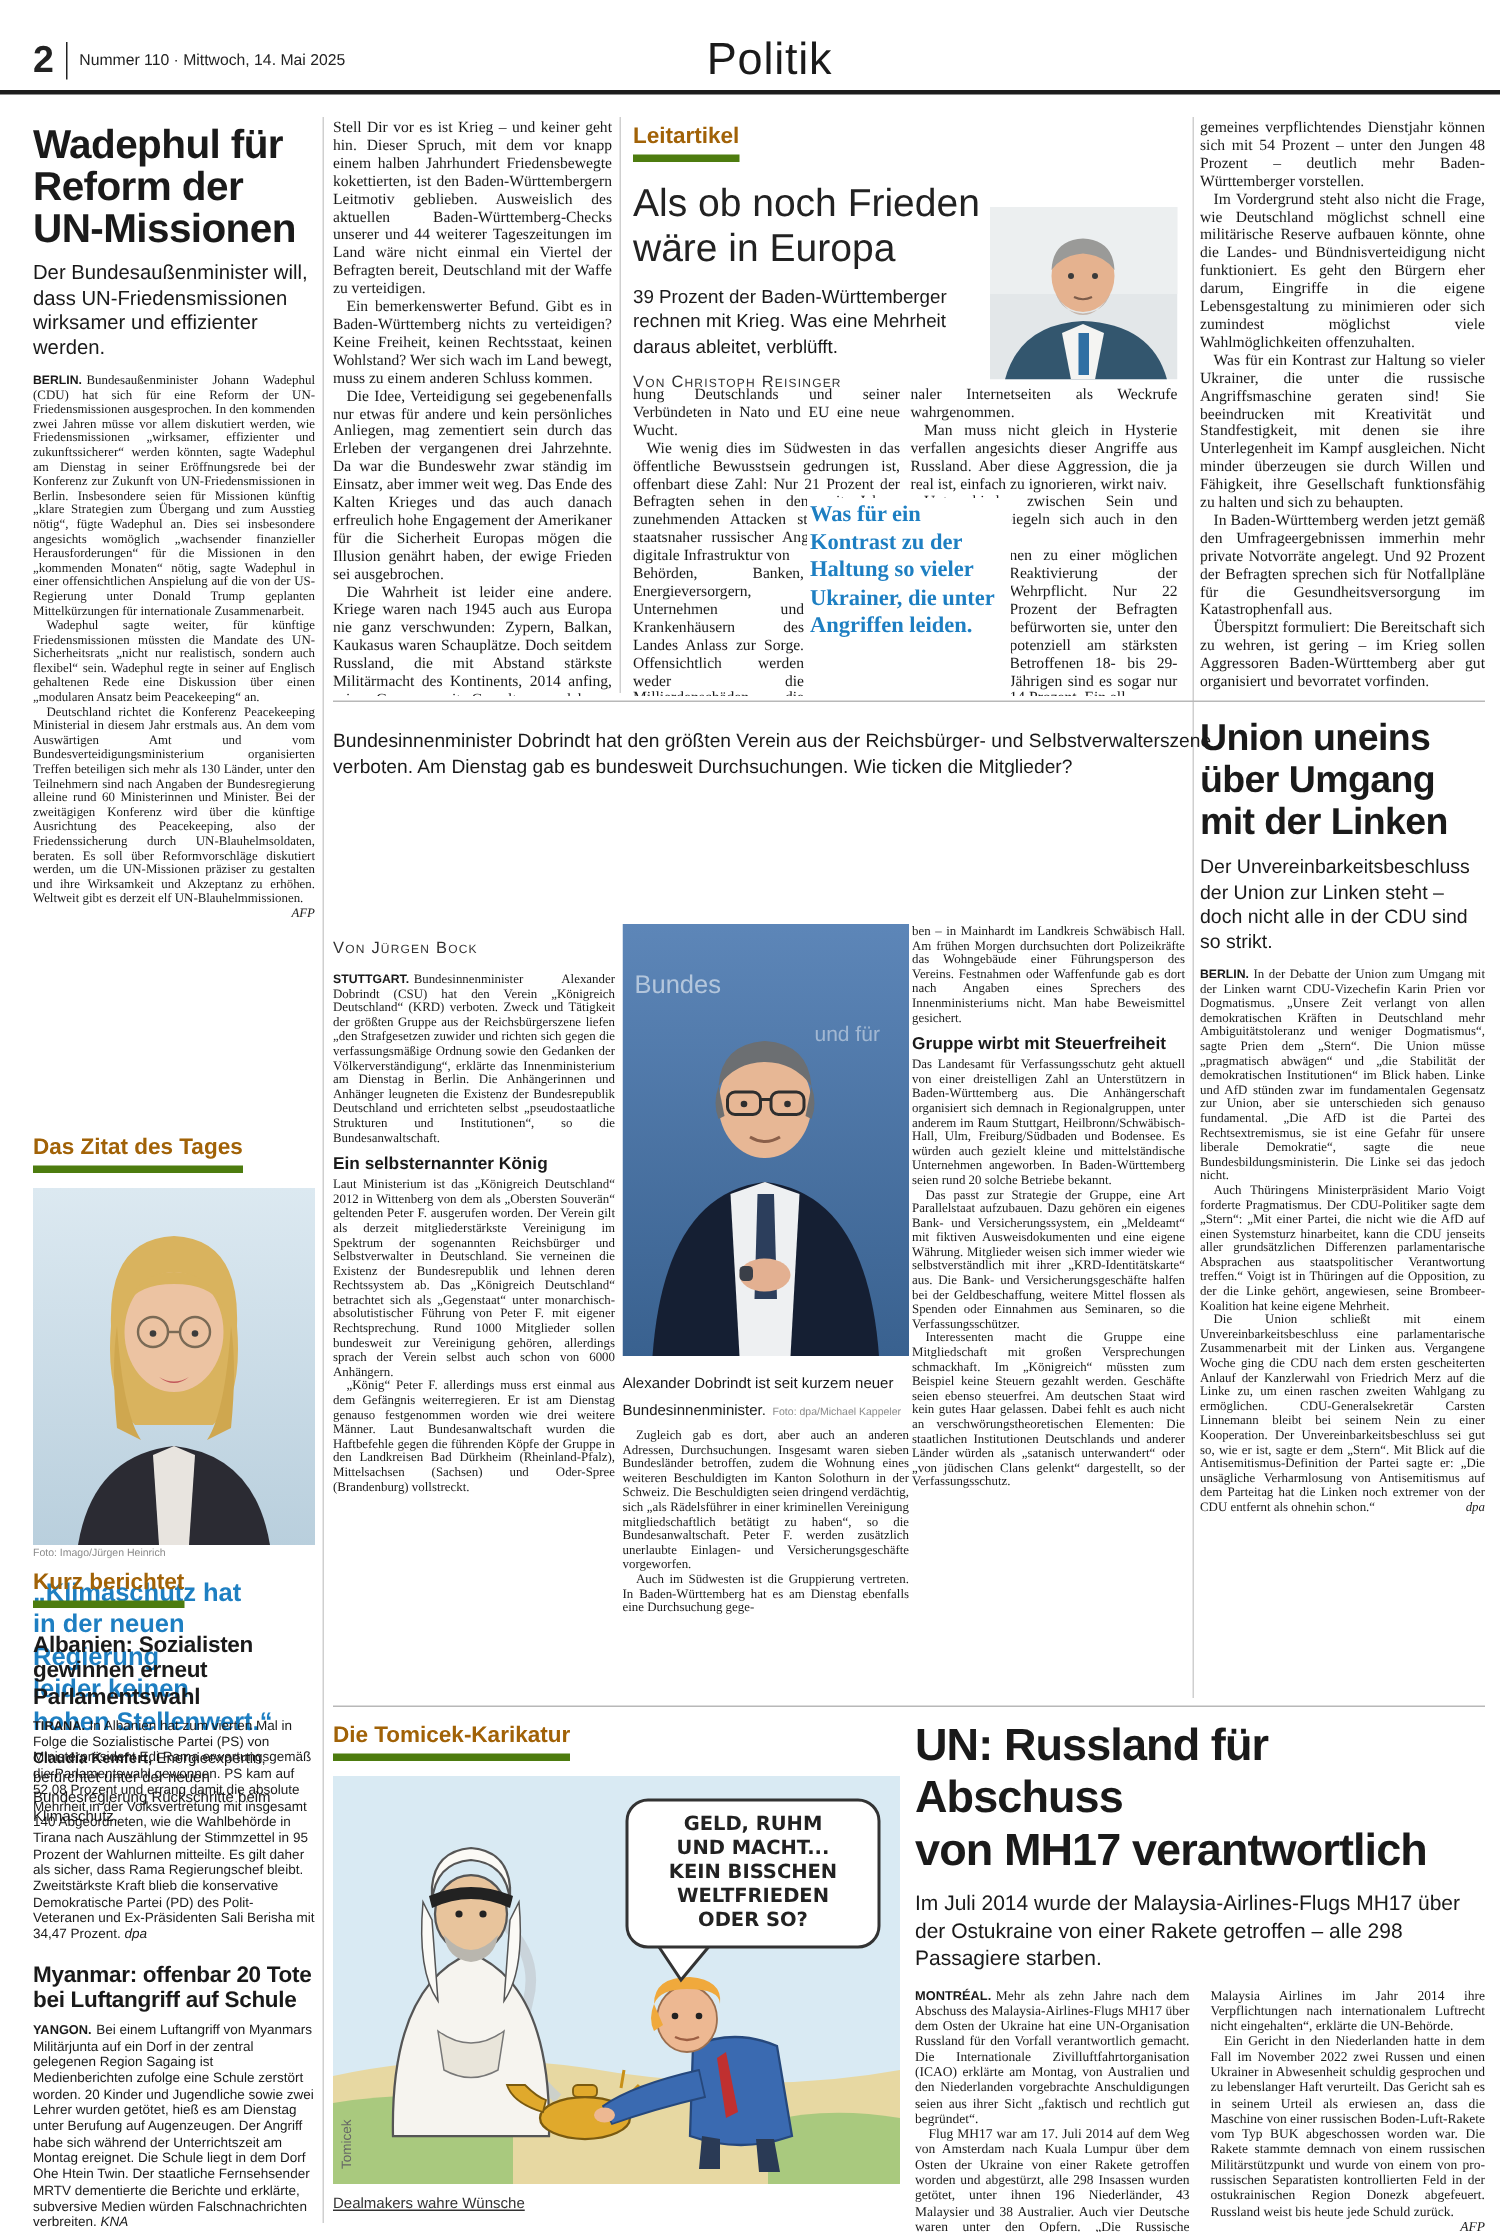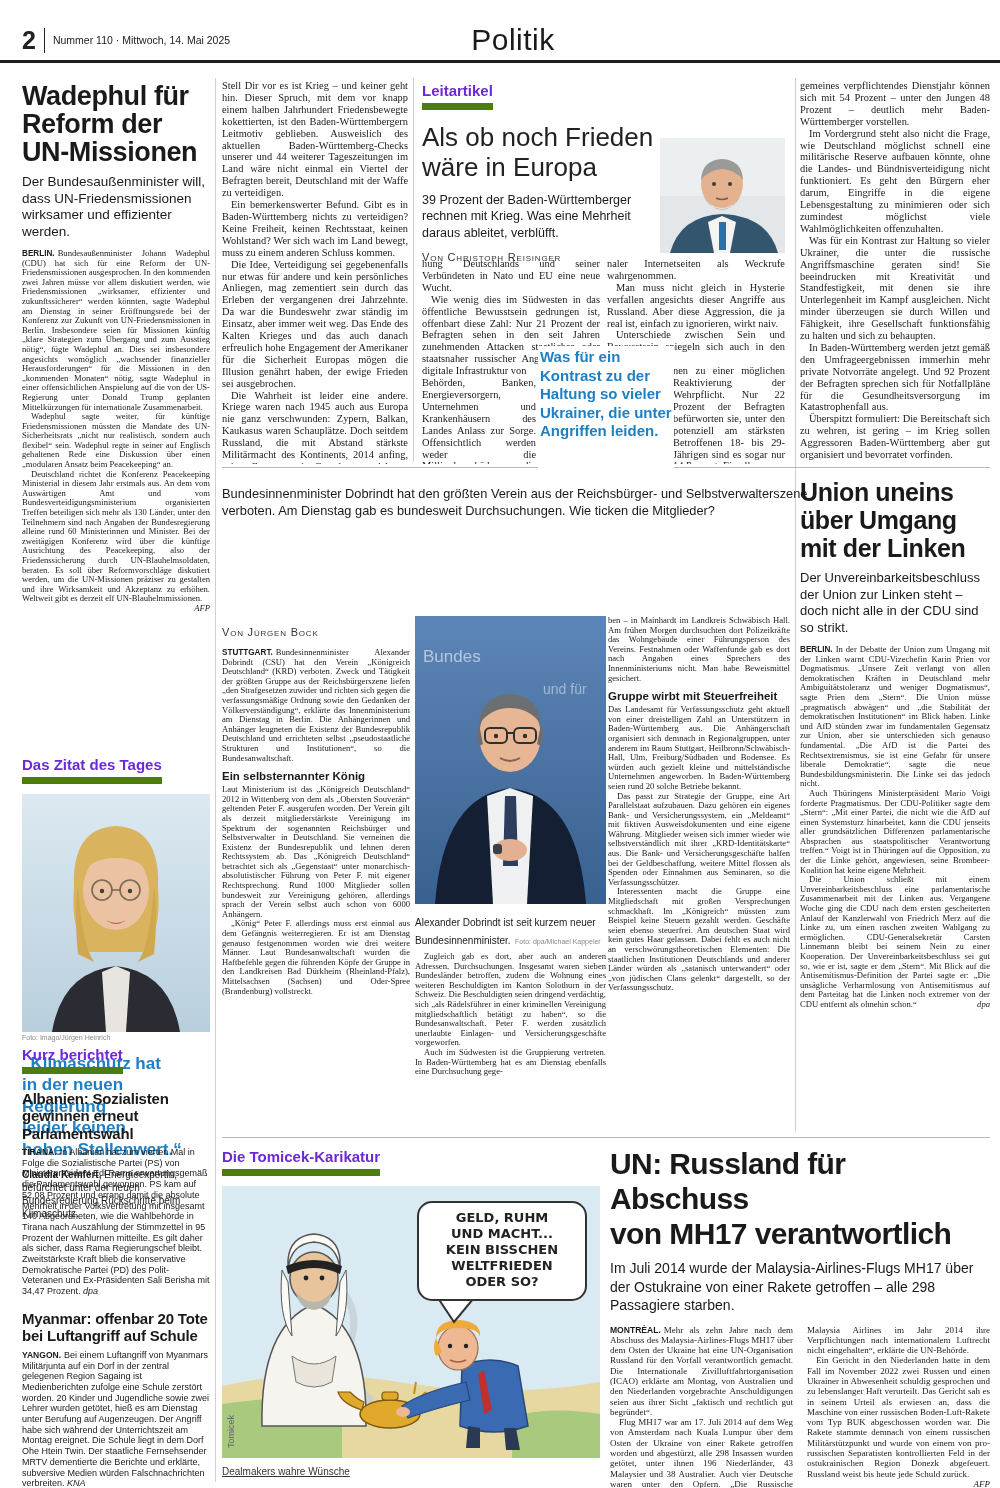--- a/index.html
+++ b/index.html
@@ -7,22 +7,22 @@
         font-family:"Liberation Sans",sans-serif;color:#1a1a1a;}
   .abs{position:absolute;}
   
   .pagenum{font-size:25px;font-weight:700;color:#222;}
   .issue{font-size:10.5px;color:#222;border-left:1.5px solid #222;padding-left:8px;margin-left:8px;line-height:25px;}
   .section-title{font-size:30px;font-weight:400;letter-spacing:.5px;color:#1a1a1a;}
   .toprule{background:#1d1d1d;height:3px;}
   .vrule{background:#cfcfcf;width:1px;}
   .hrule{background:#b8b8b8;height:1px;}
   
-  .kicker{display:inline-block;font-size:15px;font-weight:700;color:#6d28d9;
-          border-bottom:7px solid #4d7c0f;padding-bottom:3px;line-height:1.1;}
+  .kicker{display:inline-block;font-size:15px;font-weight:700;color:#a16207;
+          border-bottom:5px solid #4d7c0f;padding-bottom:3px;line-height:1.1;}
   
   .h-md{font-weight:700;font-size:27px;line-height:28px;letter-spacing:-.4px;}
   .h-union{font-weight:700;font-size:25px;line-height:28px;letter-spacing:-.4px;}
   .h-leit{font-weight:400;font-size:26px;line-height:30px;color:#222;}
   .h-main{font-weight:700;font-size:42px;line-height:47px;letter-spacing:-1px;}
   .h-mh17{font-weight:700;font-size:30px;line-height:35px;letter-spacing:-.6px;}
   .h-brief{font-weight:700;font-size:15px;line-height:17.5px;letter-spacing:-.2px;}
   .teaser{font-size:13.5px;line-height:16.5px;color:#1a1a1a;}
   .standfirst{font-size:12.5px;line-height:16.5px;color:#1a1a1a;}
   .standfirst-mh{font-size:14px;line-height:18.5px;color:#1a1a1a;}
@@ -106,21 +106,21 @@
       <p class="lt">hung Deutschlands und seiner Verbündeten in Nato und EU eine neue Wucht.</p>
       <p class="lt ind">Wie wenig dies im Südwesten in das öffentliche Bewusstsein gedrungen ist, offenbart diese Zahl: Nur 21 Prozent der Befragten sehen in den seit Jahren zunehmenden Attacken staatlicher oder staatsnaher russischer Angreifer auf die digitale Infrastruktur von</p>
       <p class="lt" style="margin-right:64px;">Behörden, Banken, Energieversorgern, Unternehmen und Krankenhäusern des Landes Anlass zur Sorge. Offensichtlich werden weder die Milliardenschäden, die dadurch entstehen, noch der Ausfall kommu-</p>
     </div>
     <div class="abs clip" style="left:185px;top:0;width:178px;height:206px;">
       <p class="lt">naler Internetseiten als Weckrufe wahrgenommen.</p>
       <p class="lt ind">Man muss nicht gleich in Hysterie verfallen angesichts dieser Angriffe aus Russland. Aber diese Aggression, die ja real ist, einfach zu ignorieren, wirkt naiv.</p>
       <p class="lt ind">Unterschiede zwischen Sein und Bewusstsein spiegeln sich auch in den Positio-</p>
       <p class="lt" style="margin-left:66px;">nen zu einer möglichen Reaktivierung der Wehrpflicht. Nur 22 Prozent der Befragten befürworten sie, unter den potenziell am stärksten Betroffenen 18- bis 29-Jährigen sind es sogar nur 14 Prozent. Ein all-</p>
     </div>
-    <div class="abs pullquote" style="left:116px;top:88px;width:132px;height:128px;padding:2px;">Was für ein Kontrast zu der Haltung so vieler Ukrainer, die unter Angriffen leiden.</div>
+    <div class="abs pullquote" style="left:116px;top:74px;width:132px;height:128px;padding:2px;font-family:Liberation Serif, serif;">Was für ein Kontrast zu der Haltung so vieler Ukrainer, die unter Angriffen leiden.</div>
   </div>
 
   <div class="abs clip" style="left:800px;top:80px;width:190px;height:388px;">
     <p class="lt">gemeines verpflichtendes Dienstjahr können sich mit 54 Prozent – unter den Jungen 48 Prozent – deutlich mehr Baden-Württemberger vorstellen.</p>
     <p class="lt ind">Im Vordergrund steht also nicht die Frage, wie Deutschland möglichst schnell eine militärische Reserve aufbauen könnte, ohne die Landes- und Bündnisverteidigung nicht funktioniert. Es geht den Bürgern eher darum, Eingriffe in die eigene Lebensgestaltung zu minimieren oder sich zumindest möglichst viele Wahlmöglichkeiten offenzuhalten.</p>
     <p class="lt ind">Was für ein Kontrast zur Haltung so vieler Ukrainer, die unter die russische Angriffsmaschine geraten sind! Sie beeindrucken mit Kreativität und Standfestigkeit, mit denen sie ihre Unterlegenheit im Kampf ausgleichen. Nicht minder überzeugen sie durch Willen und Fähigkeit, ihre Gesellschaft funktionsfähig zu halten und sich zu behaupten.</p>
     <p class="lt ind">In Baden-Württemberg werden jetzt gemäß den Umfrageergebnissen immerhin mehr private Notvorräte angelegt. Und 92 Prozent der Befragten sprechen sich für Notfallpläne für die Gesundheitsversorgung im Katastrophenfall aus.</p>
     <p class="lt ind">Überspitzt formuliert: Die Bereitschaft sich zu wehren, ist gering – im Krieg sollen Aggressoren Baden-Württemberg aber gut organisiert und bevorratet vorfinden.</p>
   </div>
 

